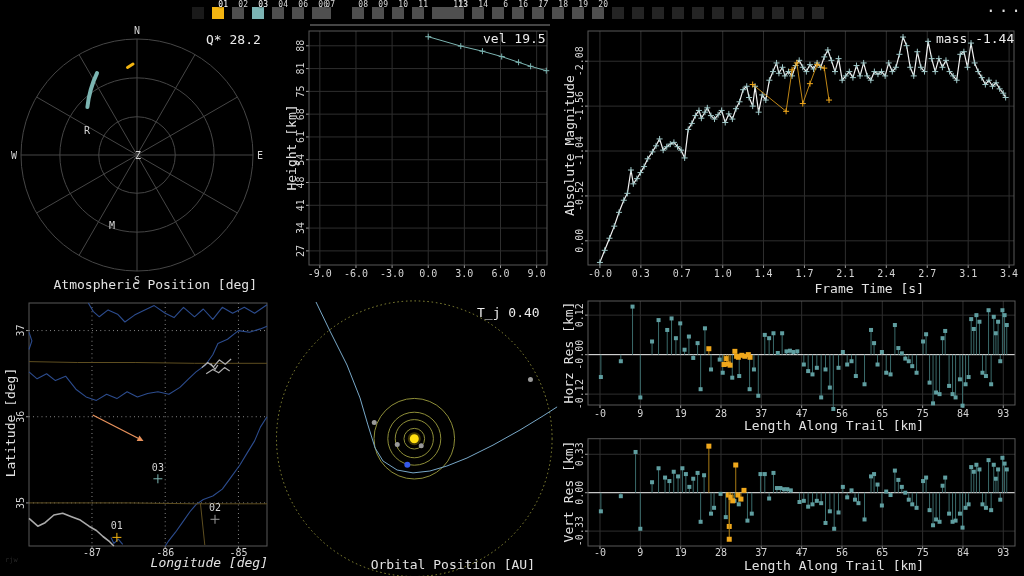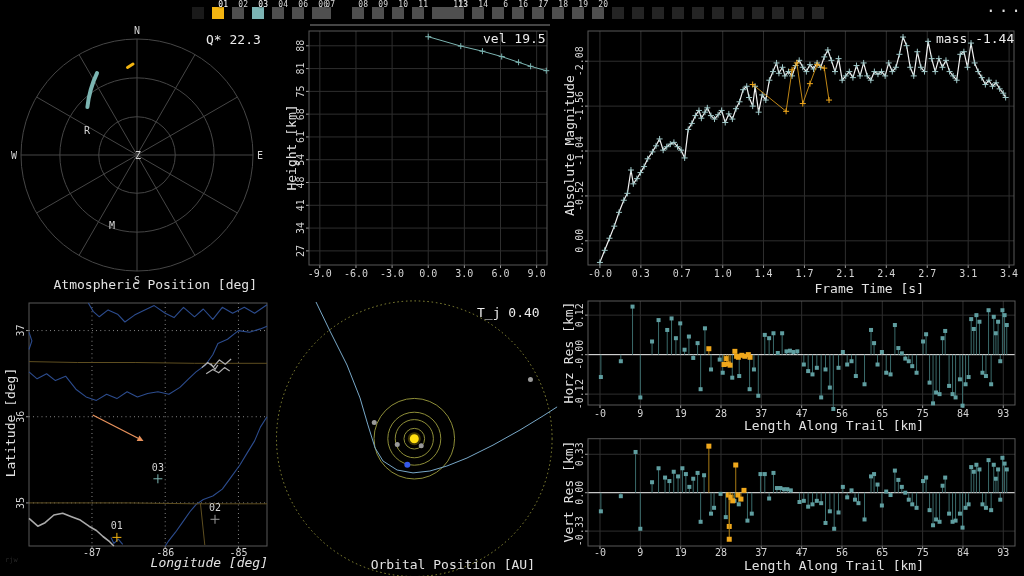--- a/index.html
+++ b/index.html
@@ -925,21 +925,21 @@
         <rect x="733.239311465421" y="462.5013015184382" width="5" height="5" fill="#f0a81c"></rect>
         <line x1="737.9074845130497" y1="492.6991323210412" x2="737.9074845130497" y2="495.02668112798267" stroke="#a87a14" stroke-width="1"></line>
         <rect x="735.4074845130497" y="492.52668112798267" width="5" height="5" fill="#f0a81c"></rect>
         <line x1="740.9429267797299" y1="492.6991323210412" x2="740.9429267797299" y2="499.09989154013016" stroke="#a87a14" stroke-width="1"></line>
         <rect x="738.4429267797299" y="496.59989154013016" width="5" height="5" fill="#f0a81c"></rect>
         <line x1="743.9783690464101" y1="492.6991323210412" x2="743.9783690464101" y2="490.37158351409977" stroke="#a87a14" stroke-width="1"></line>
         <rect x="741.4783690464101" y="487.87158351409977" width="5" height="5" fill="#f0a81c"></rect>
       </g>
     </svg>
 
-  <div class="lbl" style="left:206px;top:32px;">Q* 22.3</div>
+  <div class="lbl" style="left:206px;top:32px;">Q* 28.2</div>
   <div class="lbl" style="left:483px;top:31px;">vel 19.5</div>
   <div class="lbl" style="left:936px;top:31px;">mass -1.44</div>
   <div class="lbl" style="left:477px;top:305px;">T_j 0.40</div>
 
   <div class="cap" style="left:17px;top:277px;">Atmospheric Position [deg]</div>
   <div class="cap" style="left:684px;top:281px;">Frame Time [s]</div>
   <div class="cap" style="left:28px;top:555px;font-style:italic;">Longitude [deg]</div>
   <div class="cap" style="left:295px;top:557px;">Orbital Position [AU]</div>
   <div class="cap" style="left:684px;top:418px;">Length Along Trail [km]</div>
   <div class="cap" style="left:684px;top:558px;">Length Along Trail [km]</div>

